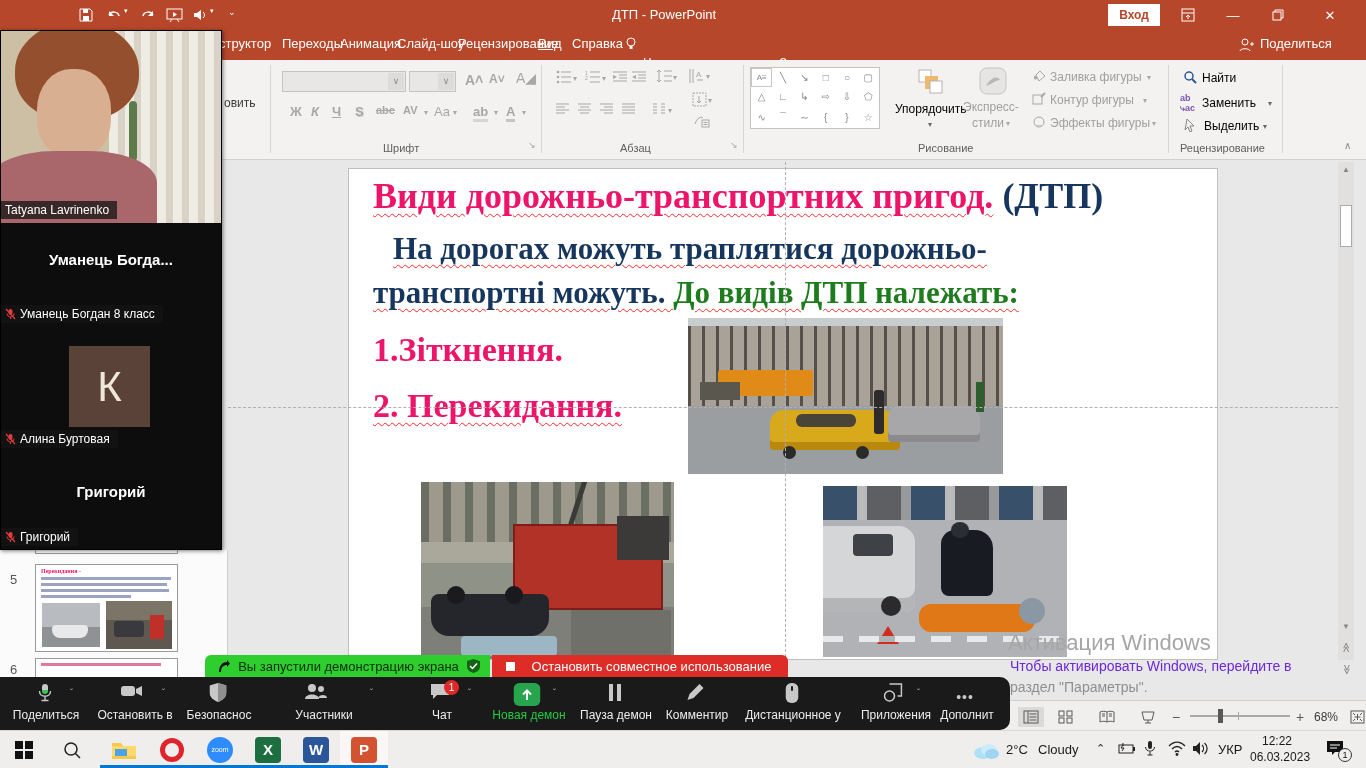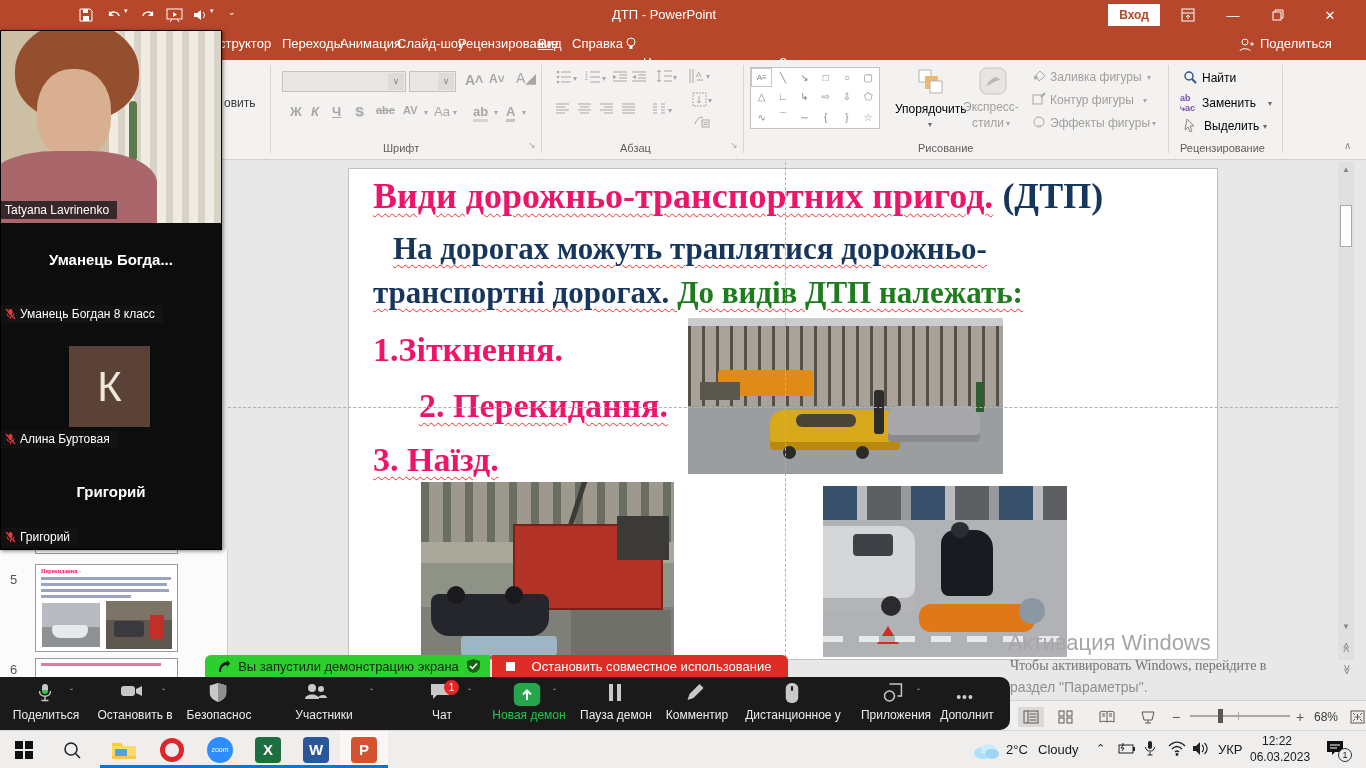--- a/index.html
+++ b/index.html
@@ -324,24 +324,23 @@
   <span class="abs chev" style="left:1263px;top:62px;color:#6a6867;">▾</span>
   <span class="abs rlabel" style="left:1180px;">Рецензирование</span>
   <div class="abs rsep" style="left:1282px;"></div>
   <span class="abs" style="left:1344px;top:80px;font-size:10px;color:#8a8886;">∧</span>
 </div>
 
 <div class="abs slidearea">
   <div class="abs slide">
     <div class="abs sl-serif" style="left:24px;top:6px;font-size:36px;"><span class="pink wavy">Види дорожньо-транспортних пригод.</span><span class="navy"> (ДТП)</span></div>
     <div class="abs sl-serif navy wavy" style="left:44px;top:62px;font-size:31px;">На дорогах можуть траплятися дорожньо-</div>
-    <div class="abs sl-serif" style="left:24px;top:106px;font-size:31px;"><span class="navy wavy">транспортні дорогах. </span><span class="grn wavy">До видів ДТП належать:</span></div>
+    <div class="abs sl-serif" style="left:24px;top:106px;font-size:31px;"><span class="navy wavy">транспортні можуть. </span><span class="grn wavy">До видів ДТП належать:</span></div>
     <div class="abs sl-serif pink" style="left:24px;top:162px;font-size:34px;text-align:right;">1.Зіткнення.</div>
-    <div class="abs sl-serif pink wavy" style="left:24px;top:218px;font-size:34px;margin-left:46px;">2. Перекидання.</div>
-    <div class="abs sl-serif pink wavy" style="left:24px;top:272px;font-size:34px;">3. Наїзд.</div>
+    <div class="abs sl-serif pink wavy" style="left:24px;top:218px;font-size:34px;">2. Перекидання.</div>
 
     <div class="photo" style="left:339px;top:149px;width:315px;height:156px;background:linear-gradient(#c9cdcf 0 8%, #9a9588 8% 58%, #8f9496 58% 100%);">
       <div class="abs" style="left:0;top:8px;width:100%;height:80px;background:repeating-linear-gradient(90deg,#55514a 0 3px,#a8a299 3px 14px);"></div>
       <div class="abs" style="left:0;top:88px;width:100%;height:68px;background:#9b9ea1;"></div>
       <div class="abs" style="left:30px;top:52px;width:95px;height:26px;background:#e08a18;border-radius:3px;"></div>
       <div class="abs" style="left:12px;top:64px;width:40px;height:18px;background:#5a5document;background:#5a574f;"></div>
       <div class="abs" style="left:82px;top:92px;width:130px;height:40px;background:#d9a91c;border-radius:14px 18px 4px 4px;box-shadow:inset 0 -8px 0 #b8890e;"></div>
       <div class="abs" style="left:108px;top:96px;width:60px;height:13px;background:#4a4438;border-radius:6px;"></div>
       <div class="abs" style="left:200px;top:88px;width:92px;height:36px;background:#a7a7a9;border-radius:10px 14px 4px 4px;box-shadow:inset 0 -7px 0 #8b8b8d;"></div>
       <div class="abs" style="left:186px;top:72px;width:10px;height:44px;background:#2e2c2a;border-radius:3px;"></div>
@@ -373,21 +372,21 @@
       <div class="abs" style="left:196px;top:112px;width:26px;height:26px;background:#8b97a3;border-radius:50%;"></div>
       <div class="abs" style="left:54px;top:140px;width:0;height:0;border-left:11px solid transparent;border-right:11px solid transparent;border-bottom:18px solid #d12c20;"></div>
       <div class="abs" style="left:0;top:150px;width:100%;height:6px;background:repeating-linear-gradient(90deg,#e8e9ea 0 20px,#b0b2b6 20px 36px);"></div>
     </div>
   </div>
 
   <div class="abs guide" style="left:785px;top:2px;height:500px;border-left:1px dashed #b0b0b0;"></div>
   <div class="abs guide" style="left:228px;top:247px;width:1110px;border-top:1px dashed #b0b0b0;"></div>
 
   <div class="abs watermark" style="left:1008px;top:470px;font-size:22px;">Активация Windows</div>
-  <div class="abs watermark" style="left:1010px;top:498px;font-size:14px;color:#737373;font-family:Liberation Serif, serif;">Чтобы активировать Windows, перейдите в</div>
+  <div class="abs watermark" style="left:1010px;top:498px;font-size:14px;color:#6d28d9;">Чтобы активировать Windows, перейдите в</div>
   <div class="abs watermark" style="left:1010px;top:519px;font-size:14px;color:#8f8f8f;">раздел "Параметры".</div>
 </div>
 
 <div class="abs vscroll"></div>
 <span class="abs sarrow" style="top:165px;">▲</span>
 <div class="abs vthumb"></div>
 <span class="abs sarrow" style="top:622px;">▼</span>
 <span class="abs sarrow" style="top:642px;transform:rotate(90deg);font-size:10px;">≪</span>
 <span class="abs sarrow" style="top:664px;transform:rotate(-90deg);font-size:10px;">≪</span>
 

